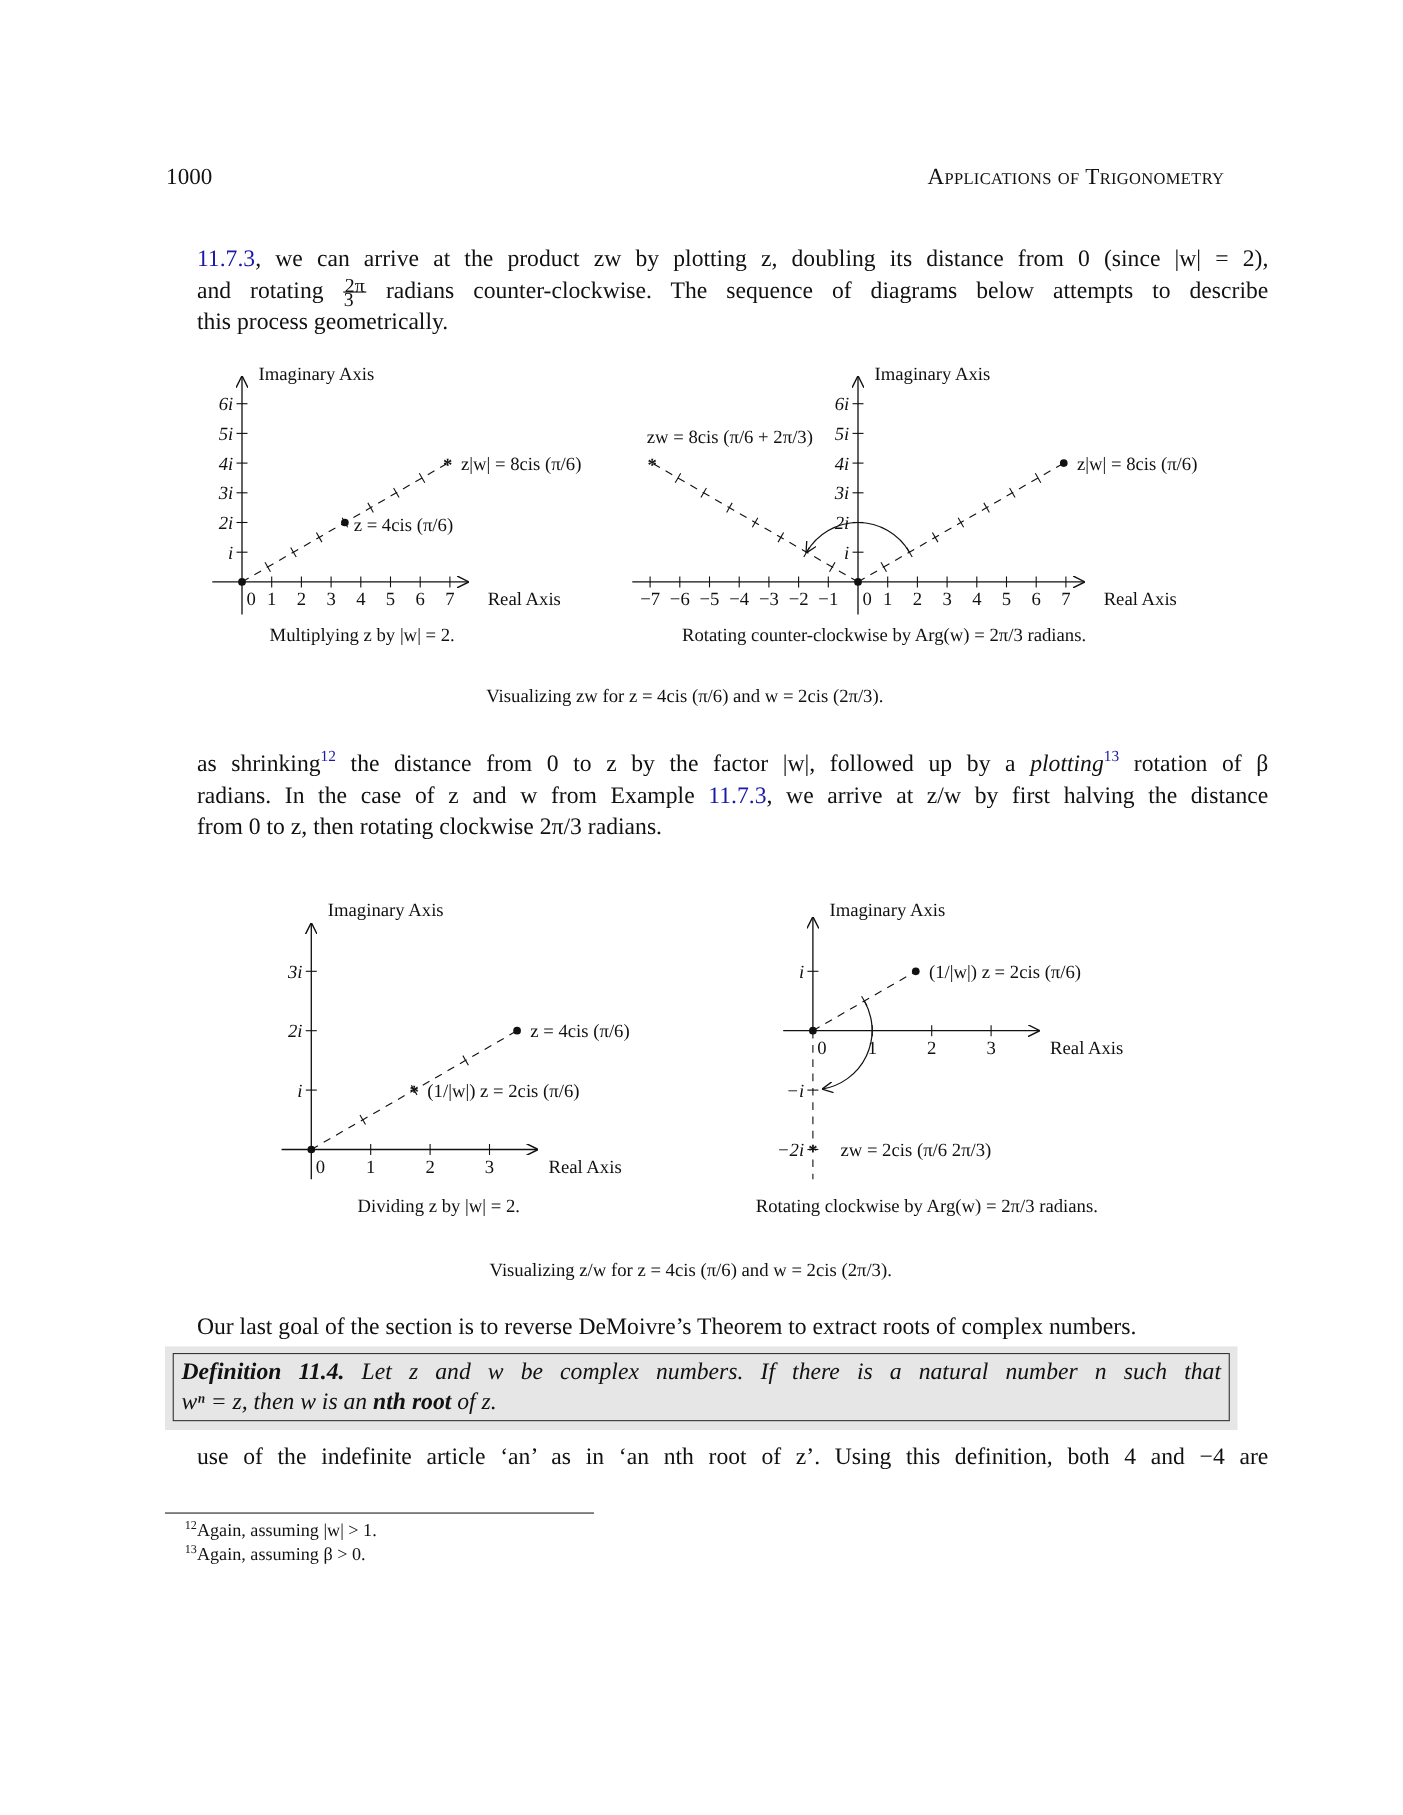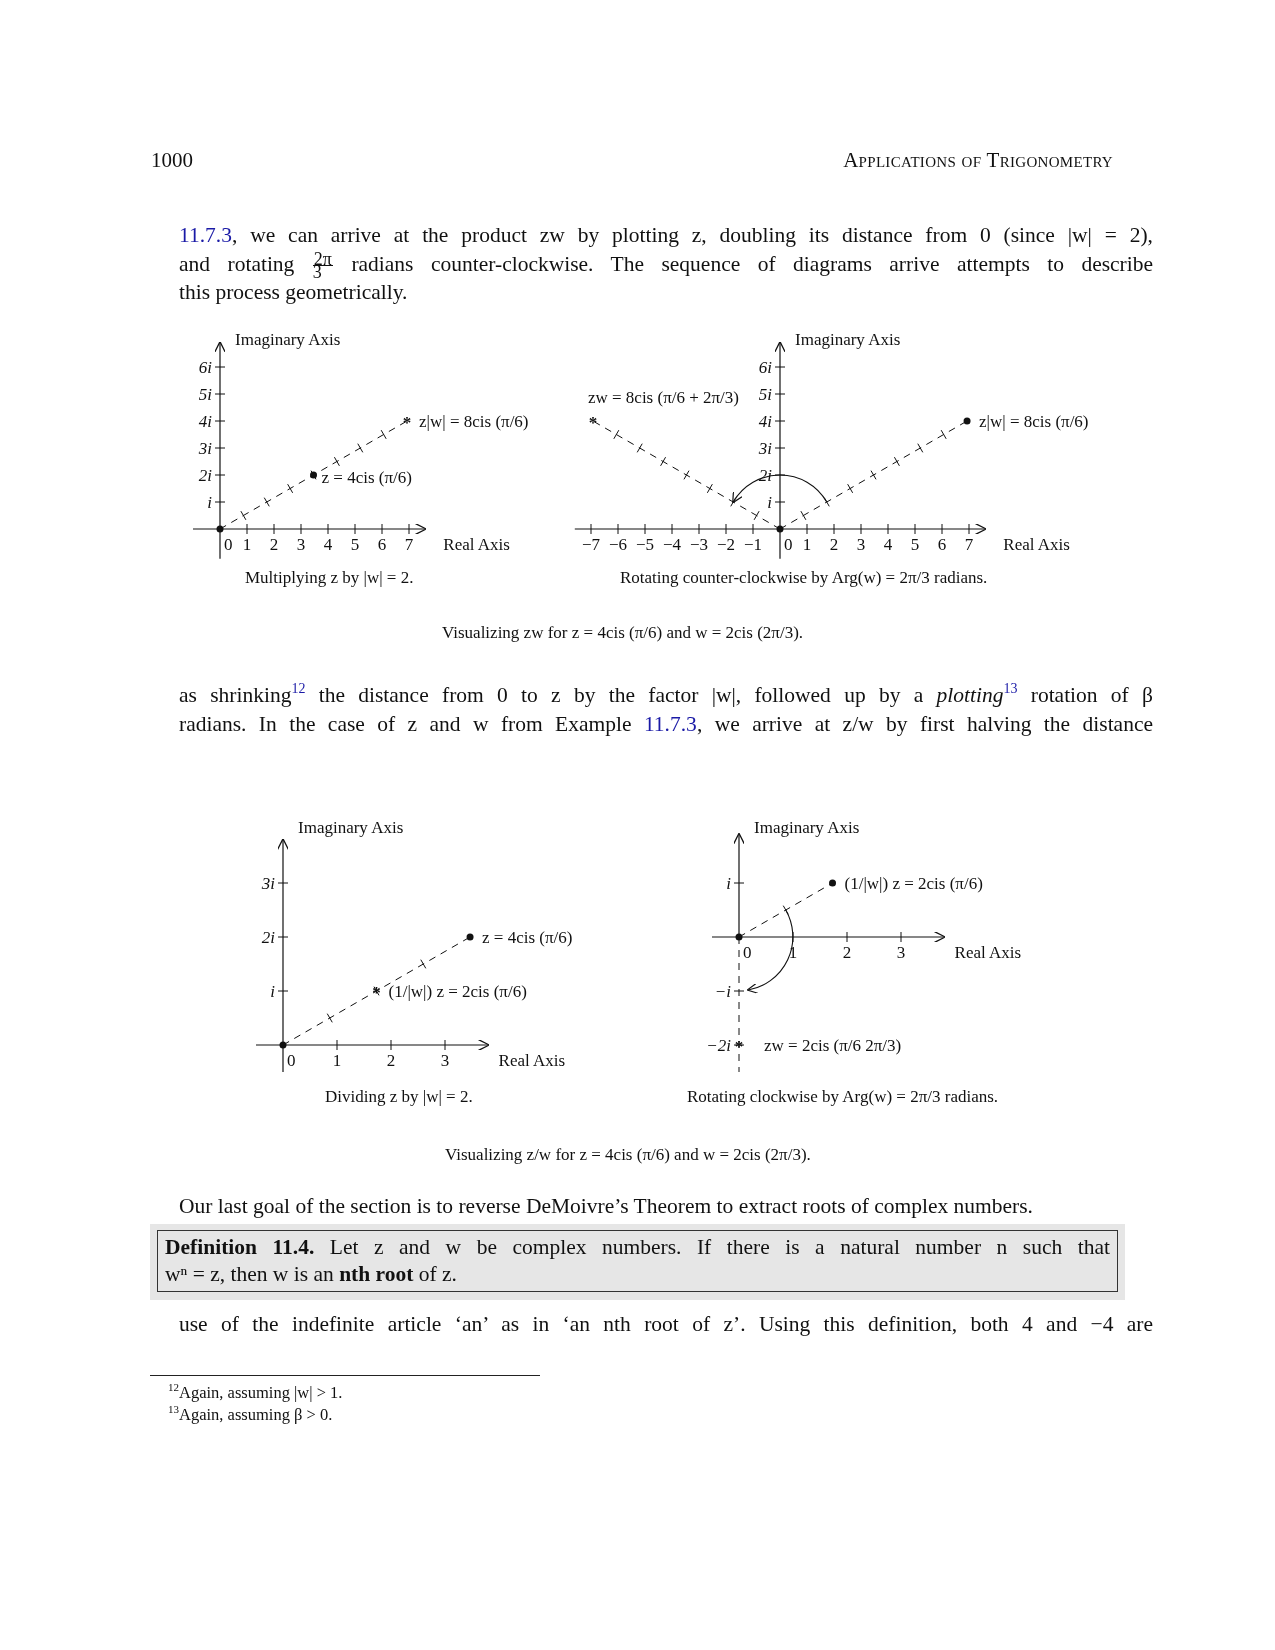--- a/index.html
+++ b/index.html
@@ -14,35 +14,35 @@
   .link { color:#1a1aa6; }
   i.m { font-style:italic; }
   .frac { display:inline-block; vertical-align:middle; text-align:center; font-size:18px; line-height:12px; margin:0 1px; }
   .frac span { display:block; }
   .frac .num { border-bottom:1px solid #111; padding:0 1px; }
   .sup { font-size:14px; vertical-align:9px; }
   svg text { font-family:"Liberation Serif","DejaVu Serif",serif; fill:#111; }
   .defbox { position:absolute; left:150px; top:1224px; width:975px; height:76px; background:#e6e6e6; }
   .definner { position:absolute; left:7px; top:6px; right:7px; bottom:8px; border:1.3px solid #333; background:#e6e6e6;
               padding:3px 7px; font-size:21.5px; line-height:27px; }
-  .definner .line { display:block; white-space:nowrap; text-align:justify; text-align-last:justify; }
+  .definner .line { display:block; white-space:nowrap; text-align:justify; text-align-last:justify;font-style:italic; }
   .definner .line.last { text-align-last:left; }
   .fnrule { position:absolute; left:150px; top:1375px; width:390px; height:0; border-top:1.2px solid #222; }
   .fn { position:absolute; left:168px; font-size:16.5px; }
   .fn sup { font-size:11px; }
 </style>
 </head>
 <body>
 
 <div class="abs hdr" style="left:151px;">1000</div>
 <div class="abs hdr hdr-right">Applications of Trigonometry</div>
 
 <div class="para" style="top:221px;">
   <span class="line"><a class="link">11.7.3</a><span>, we can arrive at the product zw by plotting z, doubling its distance from 0 (since |w| = 2),</span></span>
-  <span class="line"><span>and rotating</span> <span class="frac"><span class="num">2π</span><span>3</span></span> <span>radians counter-clockwise. The sequence of diagrams arrive attempts to describe</span></span>
+  <span class="line"><span>and rotating</span> <span class="frac"><span class="num">2π</span><span>3</span></span> <span>radians counter-clockwise. The sequence of diagrams below attempts to describe</span></span>
   <span class="line last">this process geometrically.</span>
 </div>
 
 <svg class="abs" style="left:0;top:0;" width="1275" height="650">
   <defs>
     <marker id="arr" viewBox="0 0 10 10" refX="9" refY="5" markerWidth="9" markerHeight="9" orient="auto-start-reverse">
       <path d="M0,0 L10,5 L0,10" fill="none" stroke="#111" stroke-width="1.2"></path>
     </marker>
   </defs>
   <g id="fig1L">
@@ -161,20 +161,21 @@
       <text x="1003.3" y="550" font-size="17">Real Axis</text>
     </g>
   <text x="245" y="583" font-size="17">Multiplying z by |w| = 2.</text>
   <text x="620" y="583" font-size="17">Rotating counter-clockwise by Arg(w) = 2π/3 radians.</text>
   <text x="442" y="638" font-size="17">Visualizing zw for z = 4cis (π/6) and w = 2cis (2π/3).</text>
 </svg>
 
 <div class="para" style="top:675px;">
   <span class="line"><span>as shrinking</span><span class="sup link">12</span> <span>the distance from 0 to z by the factor |w|, followed up by a</span> <i class="m">plotting</i><span class="sup link">13</span> <span>rotation of β</span></span>
   <span class="line"><span>radians. In the case of z and w from Example</span> <a class="link">11.7.3</a><span>, we arrive at z/w by first halving the distance</span></span>
+  <span class="line last">from 0 to z, then rotating clockwise 2π/3 radians.</span>
 </div>
 
 <svg class="abs" style="left:0;top:0;" width="1275" height="1180">
   <g id="fig2L">
       <line x1="256" y1="1045" x2="488.2" y2="1045" stroke="#111" stroke-width="1.2" marker-end="url(#arr)"></line>
       <line x1="283" y1="1072" x2="283" y2="839.8" stroke="#111" stroke-width="1.2" marker-end="url(#arr)"></line>
       <text x="287" y="1066" font-size="17" text-anchor="start">0</text>
       <line x1="337" y1="1040" x2="337" y2="1050" stroke="#111" stroke-width="1"></line>
       <text x="337" y="1066" font-size="17" text-anchor="middle">1</text>
       <line x1="391" y1="1040" x2="391" y2="1050" stroke="#111" stroke-width="1"></line>

